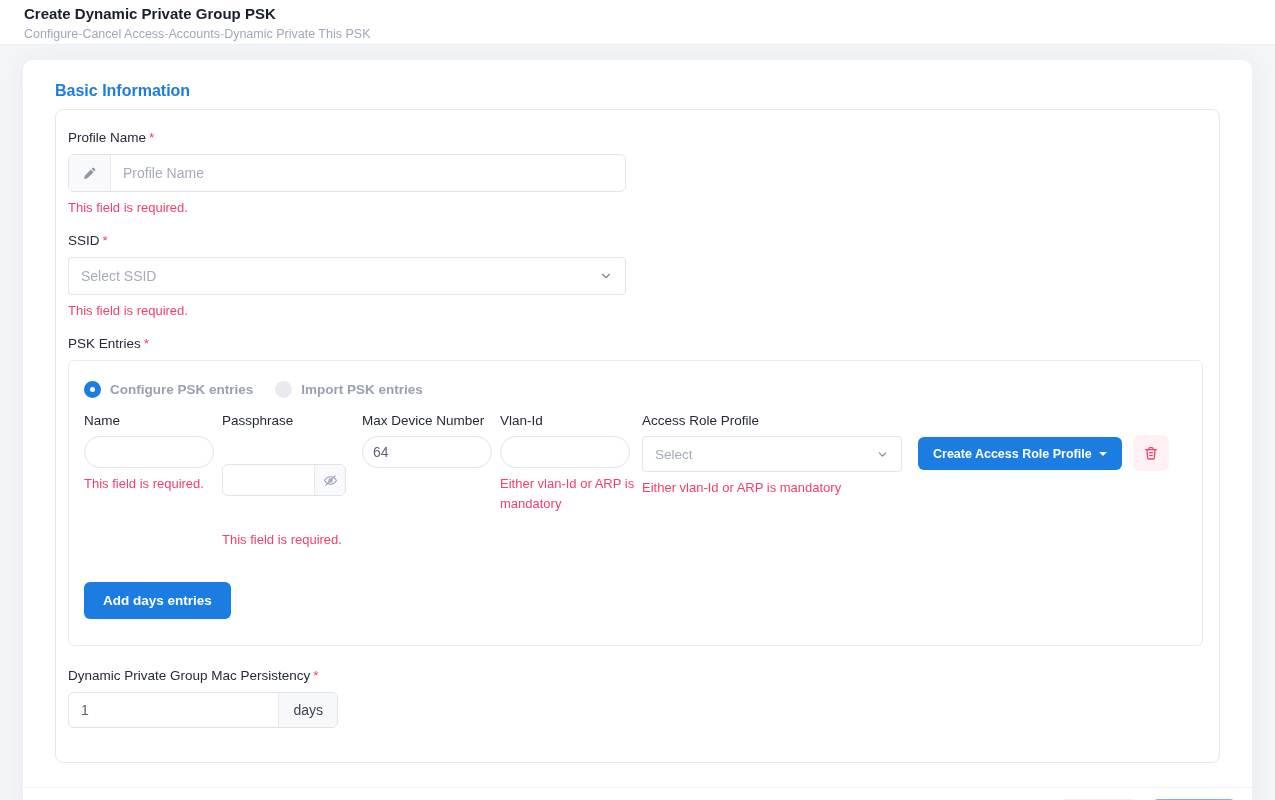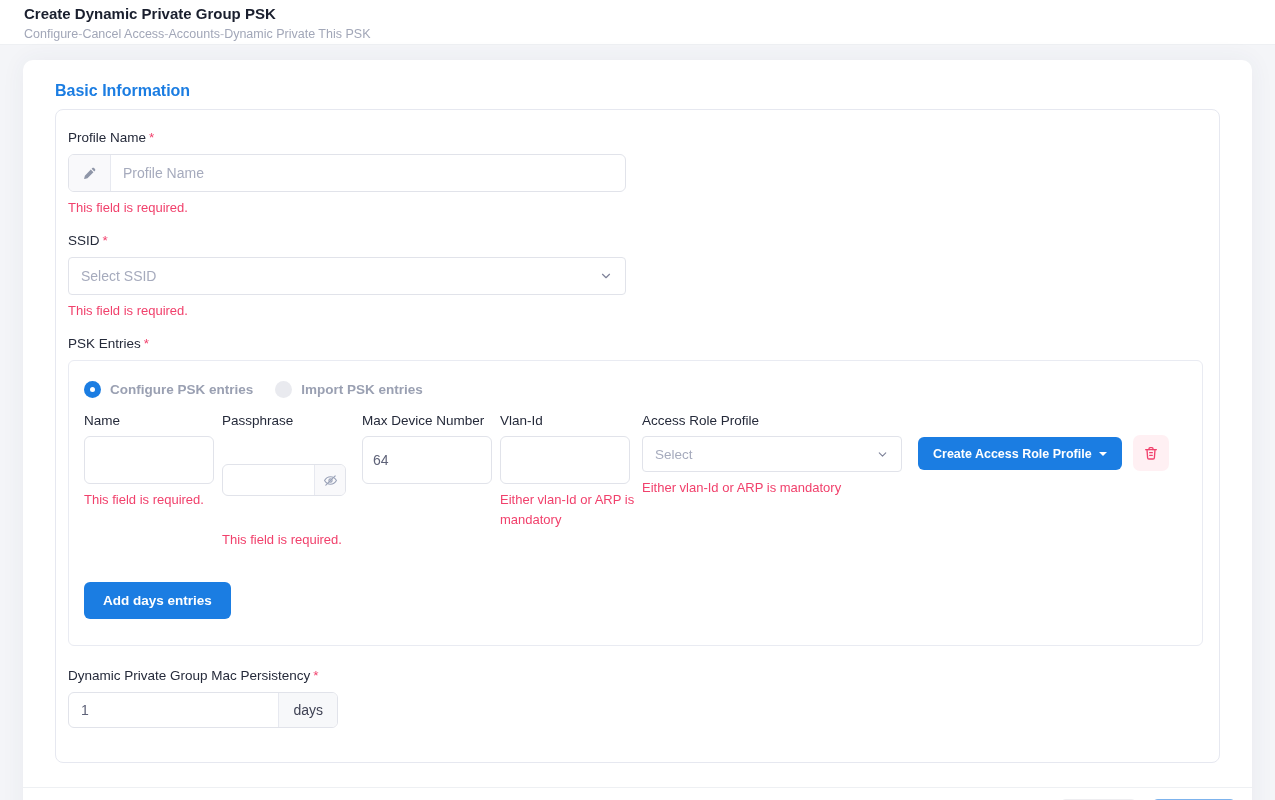--- a/index.html
+++ b/index.html
@@ -171,24 +171,25 @@
     white-space: nowrap;
   }
   .cell {
     height: 32px;
     border: 1px solid #e1e3ea;
     border-radius: 6px;
     background: #fff;
   }
   .cell-input {
     width: 100%;
-    height: 48px;
+    height: 32px;
     padding: 0 10px;
     font-size: 14px;
     color: #5e6278;
+    border-radius: 16px;
   }
   .pass-group { height: 32px; border-radius: 6px; }
   .pass-addon {
     width: 31px;
     background: #f9f9fb;
     border-left: 1px solid #e7e9f0;
     display: flex;
     align-items: center;
     justify-content: center;
     cursor: pointer;

